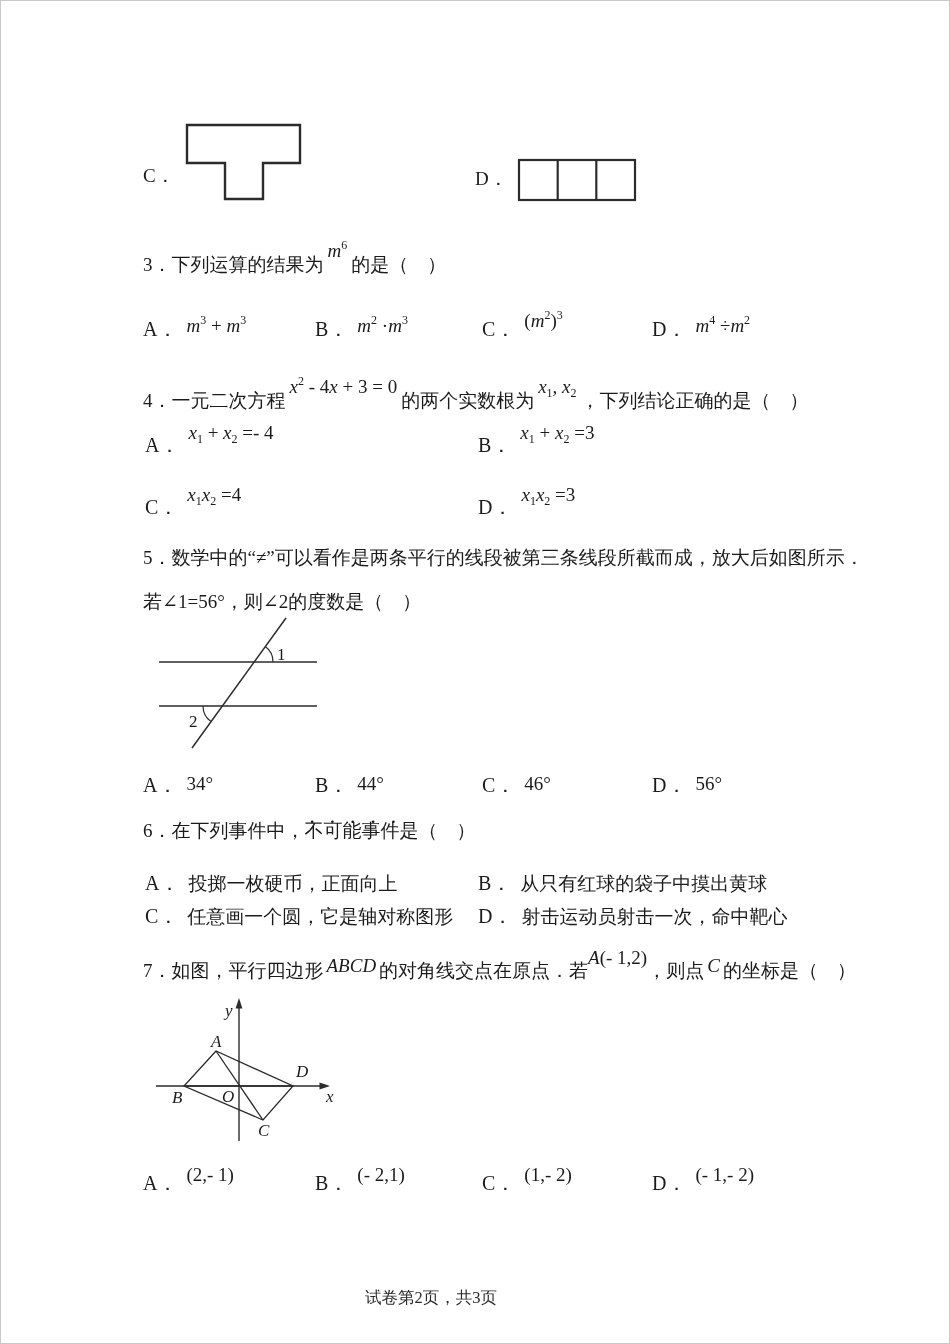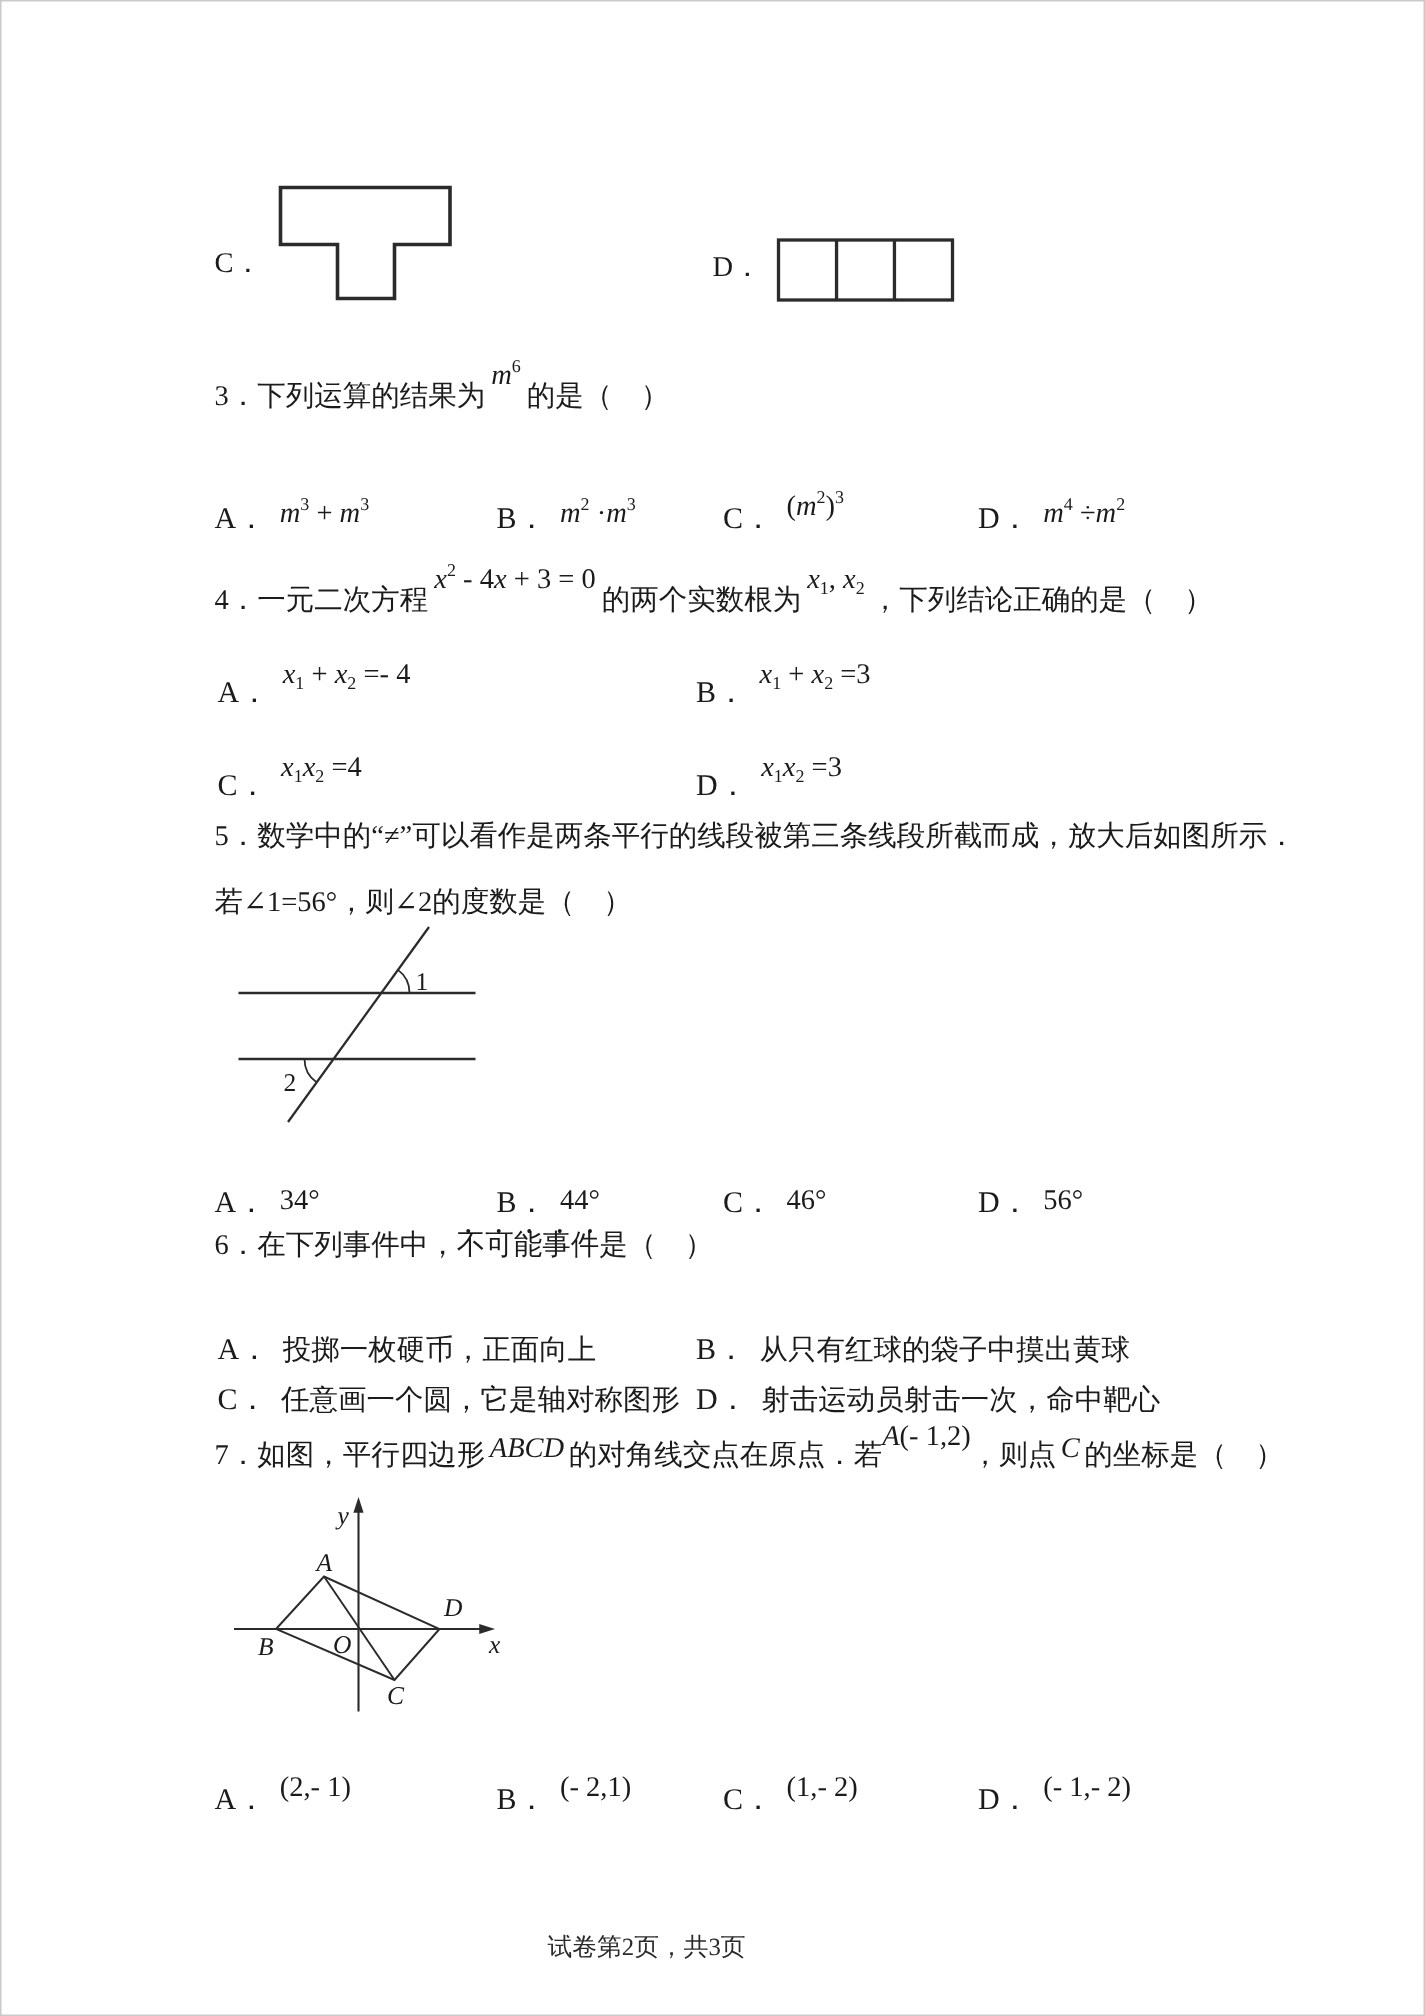--- a/index.html
+++ b/index.html
@@ -15,24 +15,24 @@
   .math{font-size:19px;}
   sup,sub{font-size:12px;vertical-align:baseline;position:relative;line-height:0;}
   sup{top:-8px;}
   sub{top:4px;}
   .lift14{position:relative;top:-14px;display:inline-block;margin:0 4px;}
   .lift13{position:relative;top:-13px;display:inline-block;}
   .lift9{position:relative;top:-9px;display:inline-block;}
   .lift5{position:relative;top:-5px;display:inline-block;margin:0 3px;}
   .lift4{position:relative;top:-4px;display:inline-block;}
   .lift2{position:relative;top:-2px;display:inline-block;}
-  .row{position:absolute;left:0;width:788px;height:40px;margin-top:16px;}
+  .row{position:absolute;left:0;width:788px;height:40px;}
   .row>span{position:absolute;top:0;white-space:nowrap;font-size:19px;}
-  .ca{left:143px;} .cb{left:331px;} .cc{left:482px;} .cd{left:652px;}
-  .c1{left:145px;} .c2{left:464px;}
+  .ca{left:143px;} .cb{left:315px;} .cc{left:482px;} .cd{left:652px;}
+  .c1{left:145px;} .c2{left:478px;}
   .emph{position:relative;display:inline-block;}
   .emph::before{
     content:"•••••";position:absolute;top:-9px;left:5px;
     font-size:9px;letter-spacing:15px;color:#1b1b1b;font-family:"DejaVu Sans",sans-serif;
   }
   svg{display:block;}
   svg line, svg polygon.open, svg path{stroke:#2b2b2b;fill:none;}
   svg text{font-family:"Liberation Serif","DejaVu Serif",serif;fill:#1b1b1b;font-style:italic;}
   svg text.fig-num{font-style:normal;}
   .footer{position:absolute;top:1287px;left:0;width:862px;text-align:center;font-size:16.5px;color:#2a2a2a;}

